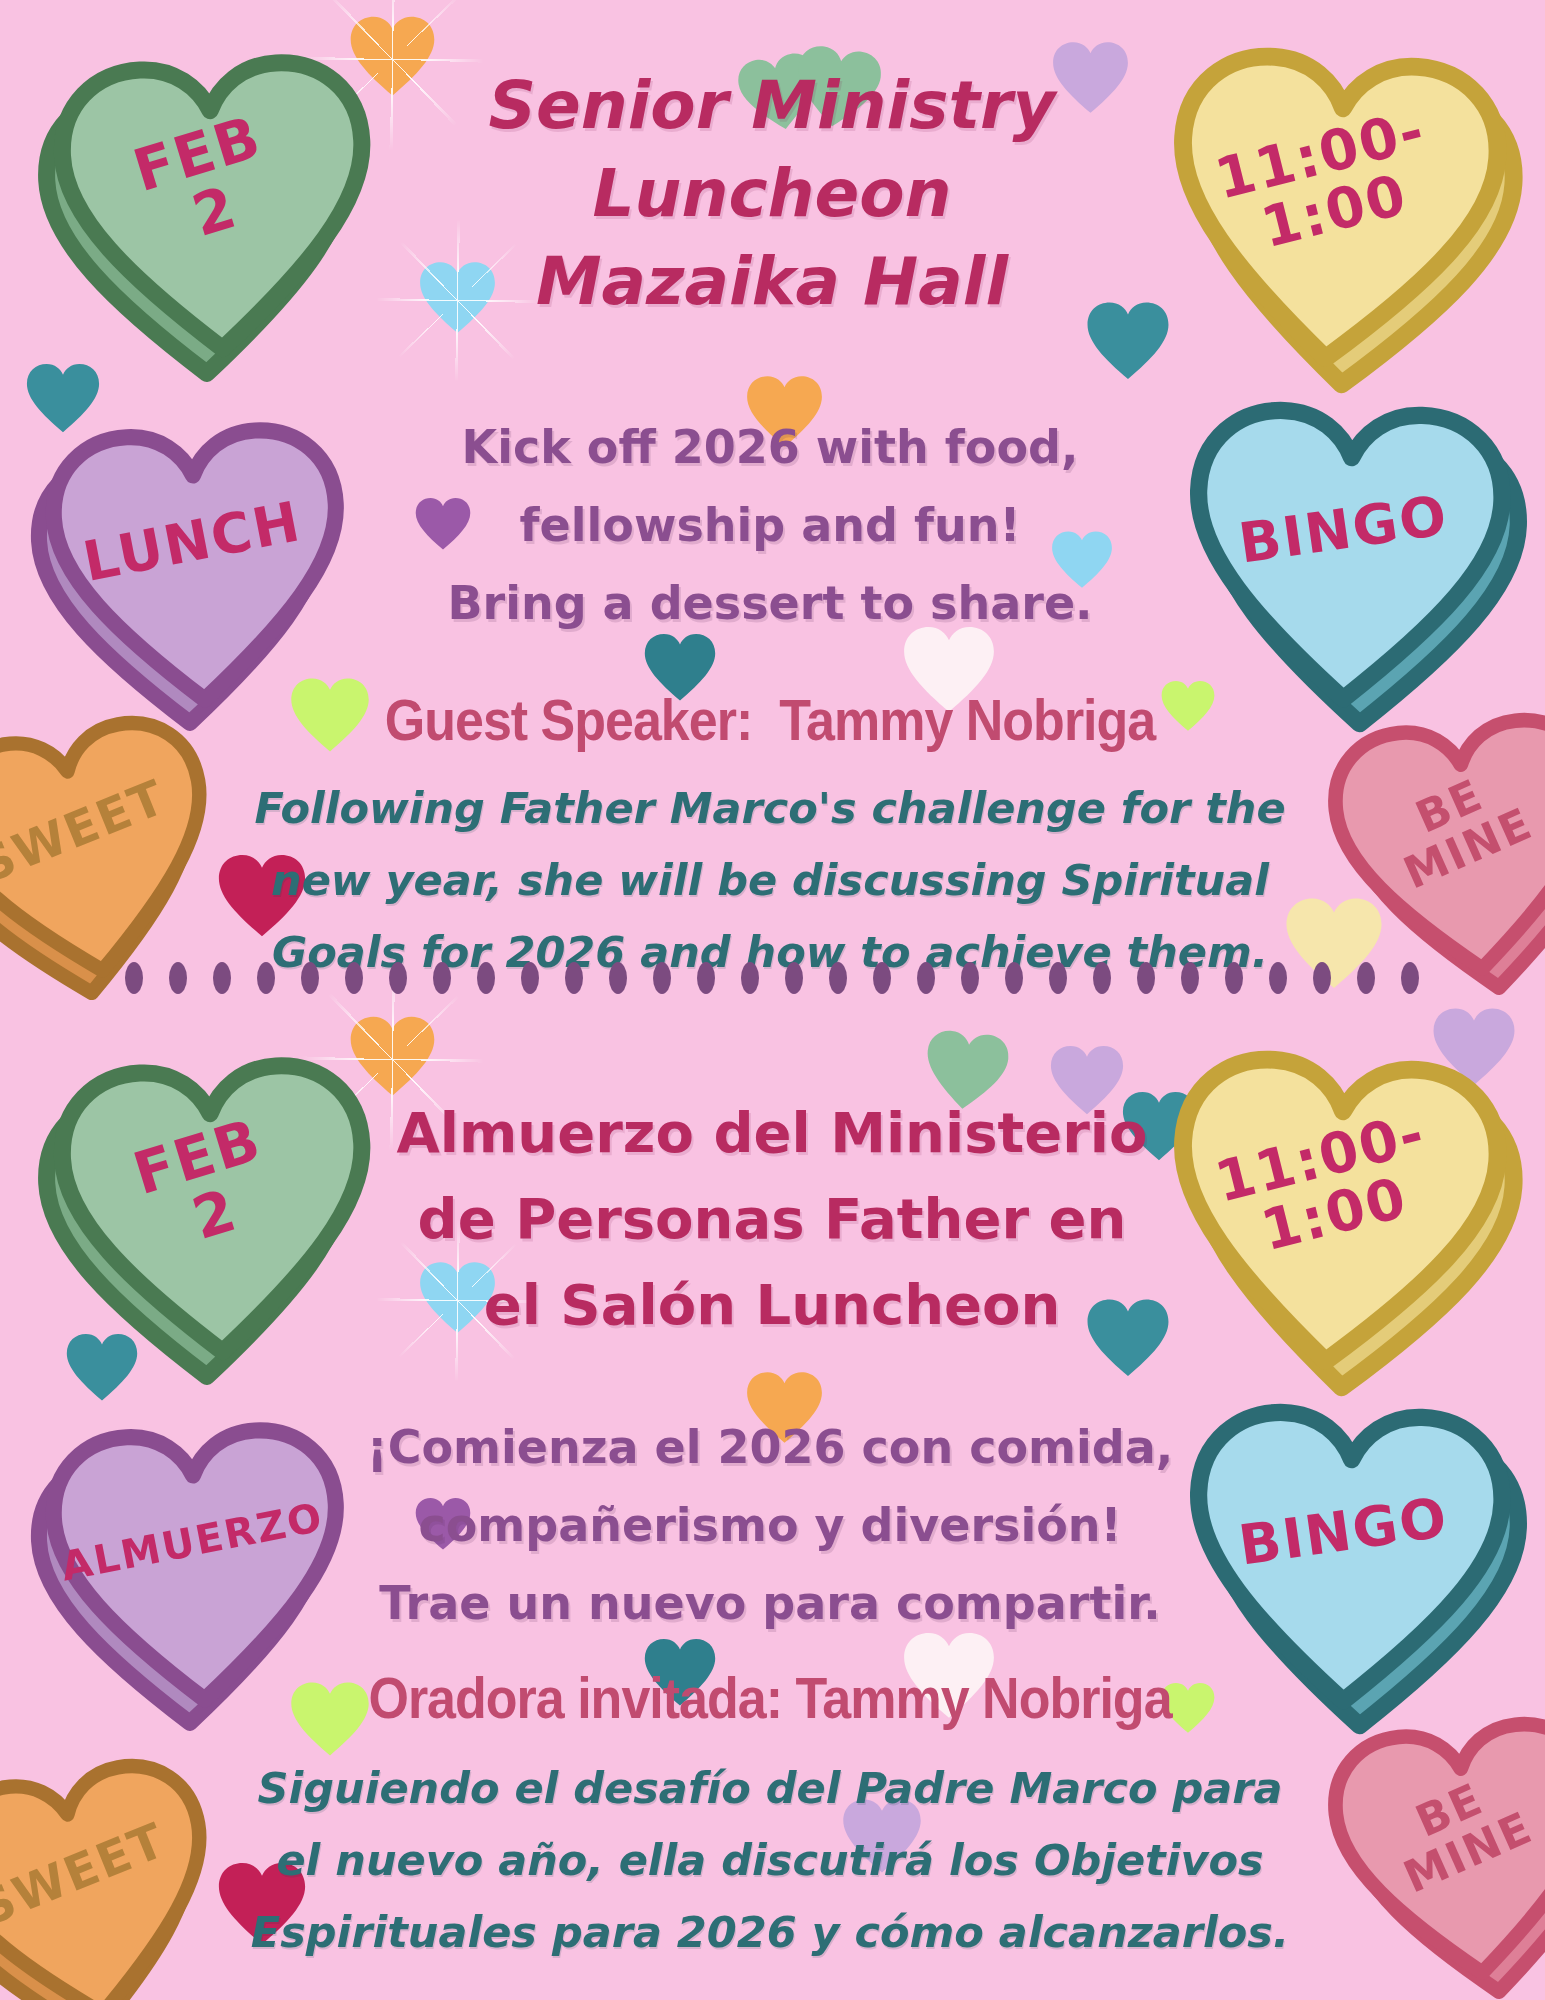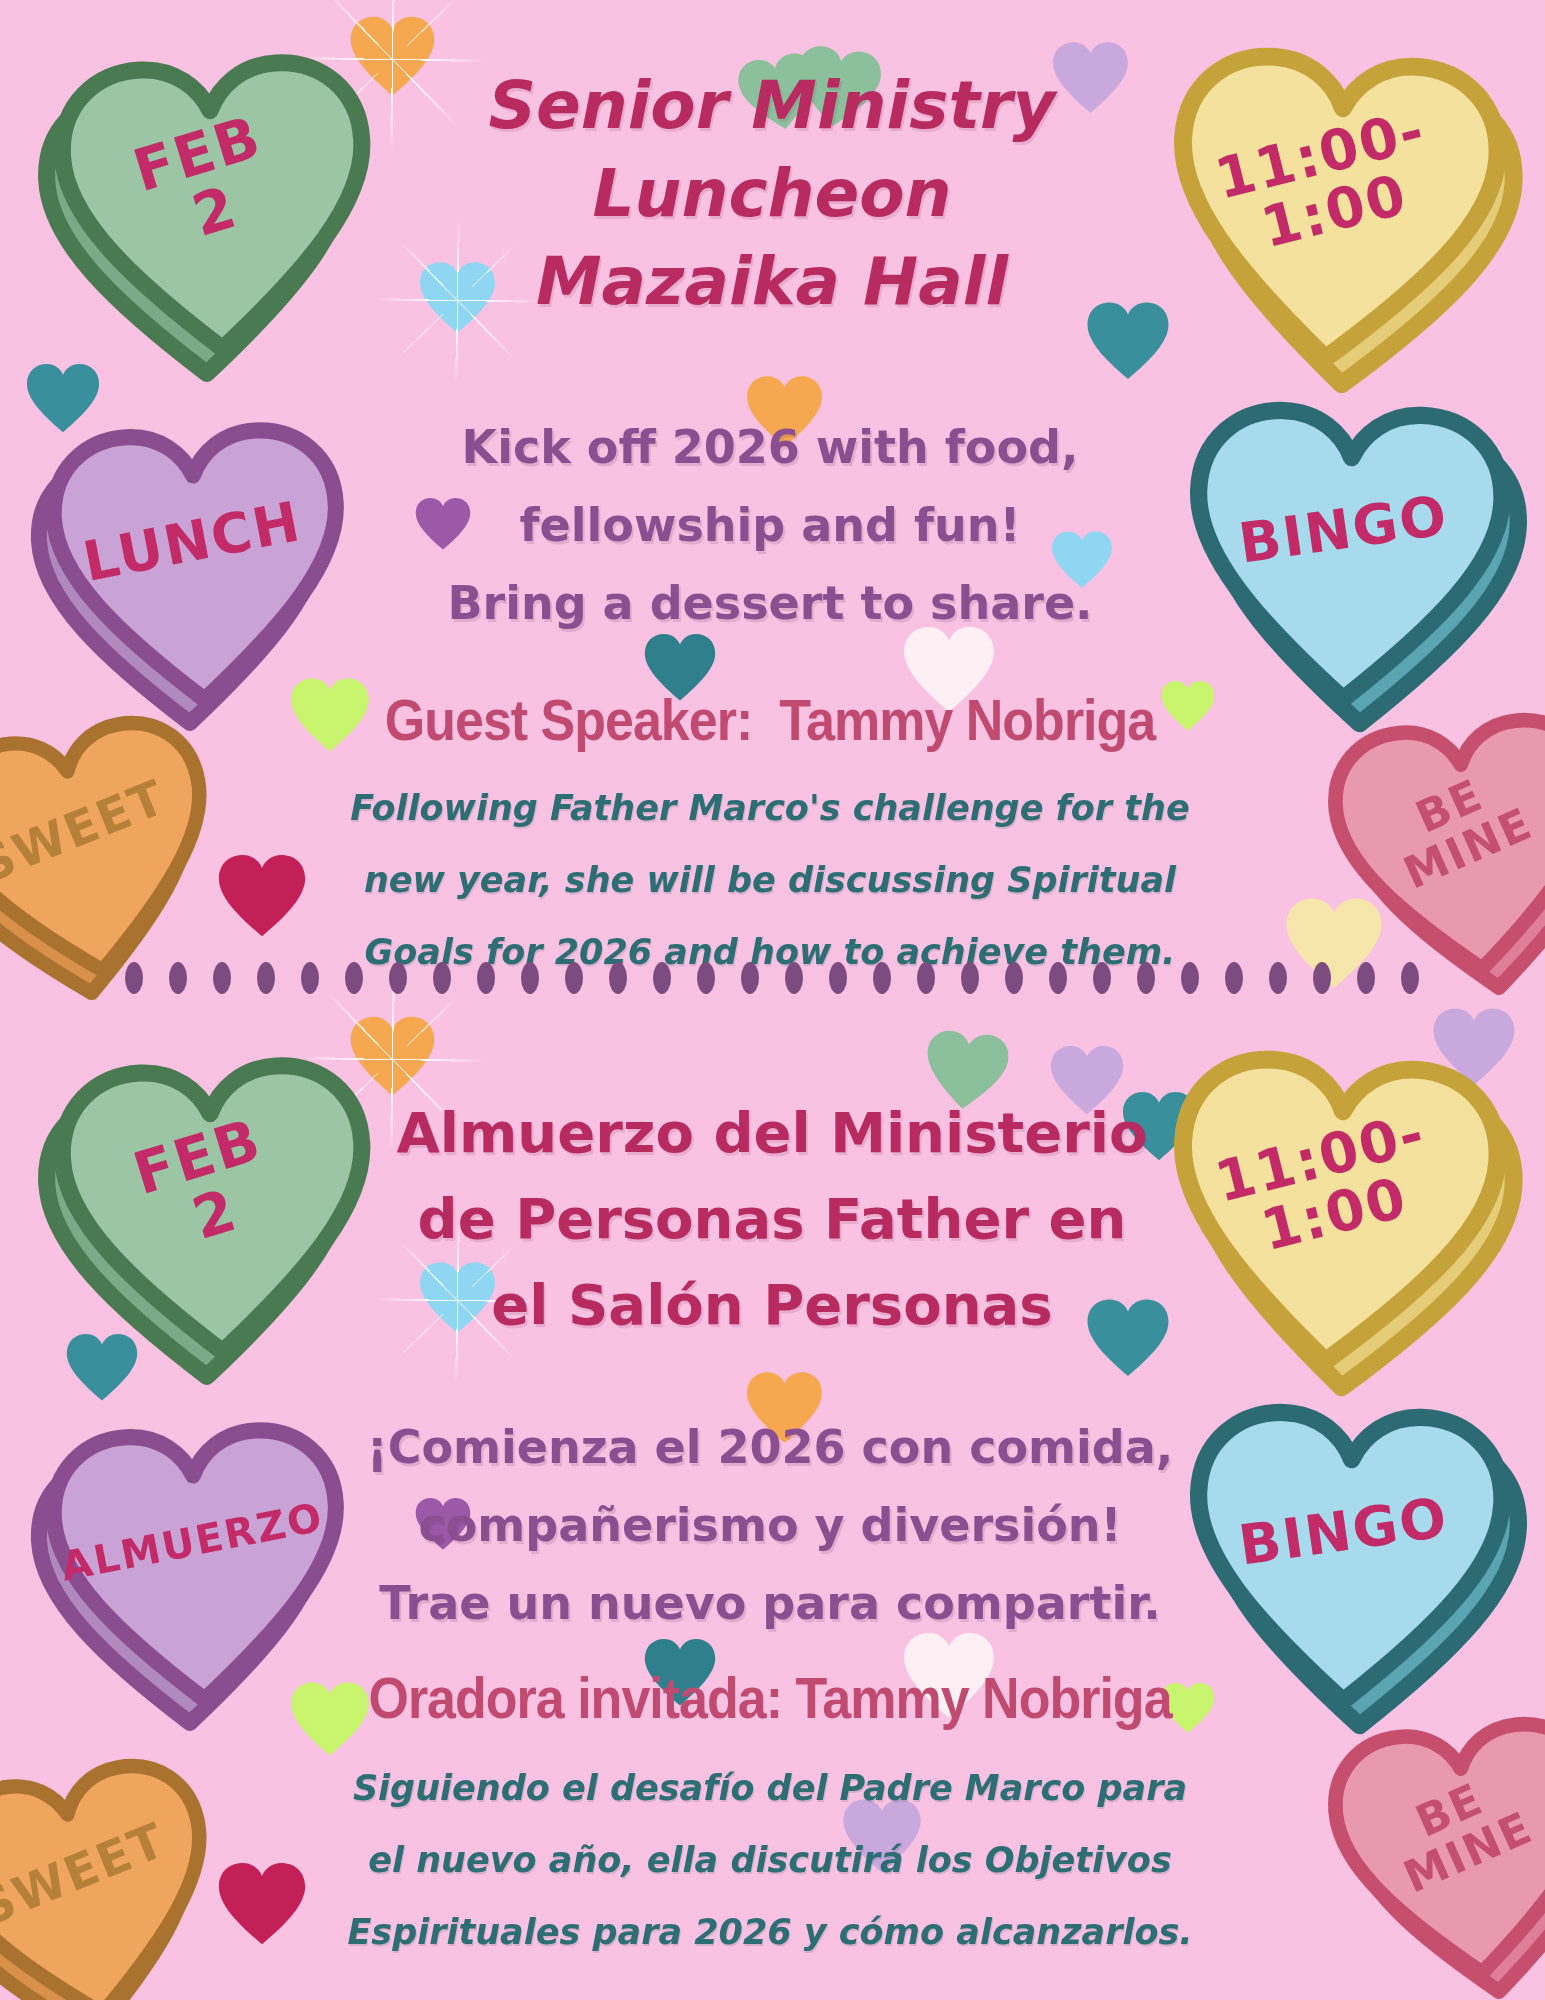--- a/index.html
+++ b/index.html
@@ -12,21 +12,21 @@
   .textblock{position:absolute;text-align:center;font-weight:bold;}
   .line{white-space:pre;}
   .title{font-size:66px;line-height:88px;color:#b82b61;text-shadow:2px 3px 0 rgba(120,20,70,.12);}
   .title-es{font-size:56px;line-height:86px;}
   .bodytext{font-size:46px;line-height:78px;color:#8b4e90;text-shadow:2px 3px 0 rgba(90,40,90,.15);}
   .speaker{
     font-family:"Liberation Sans",sans-serif;font-weight:bold;
     font-size:52px;line-height:60px;color:#c14b70;letter-spacing:-1px;
     transform:scaleY(1.12);transform-origin:center;white-space:pre;
   }
-  .detail{font-size:35px;line-height:72px;color:#2d6e75;font-style:italic;text-shadow:1px 2px 0 rgba(20,70,75,.15);}
+  .detail{font-size:43px;line-height:72px;color:#2d6e75;font-style:italic;text-shadow:1px 2px 0 rgba(20,70,75,.15);}
   
   .divider{position:absolute;display:flex;gap:26px;align-items:center;}
   .dot{display:inline-block;width:18px;height:32px;border-radius:50%;}
   
   .candy{position:absolute;transform:rotate(var(--hrot,0deg));transform-origin:center;}
   .candy svg{display:block;width:100%;height:auto;overflow:visible;}
   .candy .edge{fill:var(--edge);stroke:var(--out);stroke-width:5;stroke-linejoin:round;transform:translate(var(--edx,-5px),7px);}
   .candy .face{fill:var(--fill);stroke:var(--out);stroke-width:5;stroke-linejoin:round;}
   .candy-text{
     position:absolute;inset:0;display:flex;flex-direction:column;align-items:center;justify-content:center;
@@ -407,21 +407,21 @@
       <span class="dot" style="background:#7c4b80"></span>
       <span class="dot" style="background:#7c4b80"></span>
       <span class="dot" style="background:#7c4b80"></span>
       <span class="dot" style="background:#7c4b80"></span>
       <span class="dot" style="background:#7c4b80"></span>
     </div>
 
   <div class="textblock title title-es" style="left:342px;top:1090px;width:860px;">
     <div class="line">Almuerzo del Ministerio</div>
     <div class="line">de Personas Father en</div>
-    <div class="line">el Salón Personas</div>
+    <div class="line">el Salón Luncheon</div>
   </div>
 
   <div class="textblock bodytext" style="left:270px;top:1408px;width:1000px;">
     <div class="line">¡Comienza el 2026 con comida,</div>
     <div class="line">compañerismo y diversión!</div>
     <div class="line">Trae un nuevo para compartir.</div>
   </div>
 
   <div class="textblock speaker" style="left:270px;top:1668px;width:1000px;">Oradora invitada: Tammy Nobriga</div>
 

